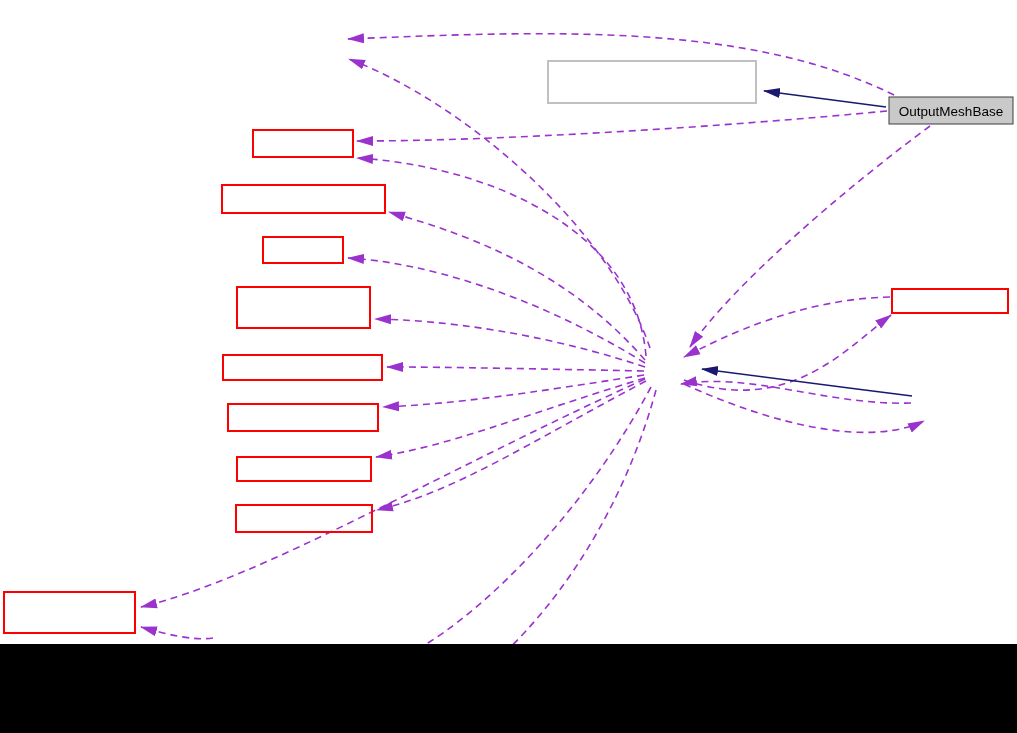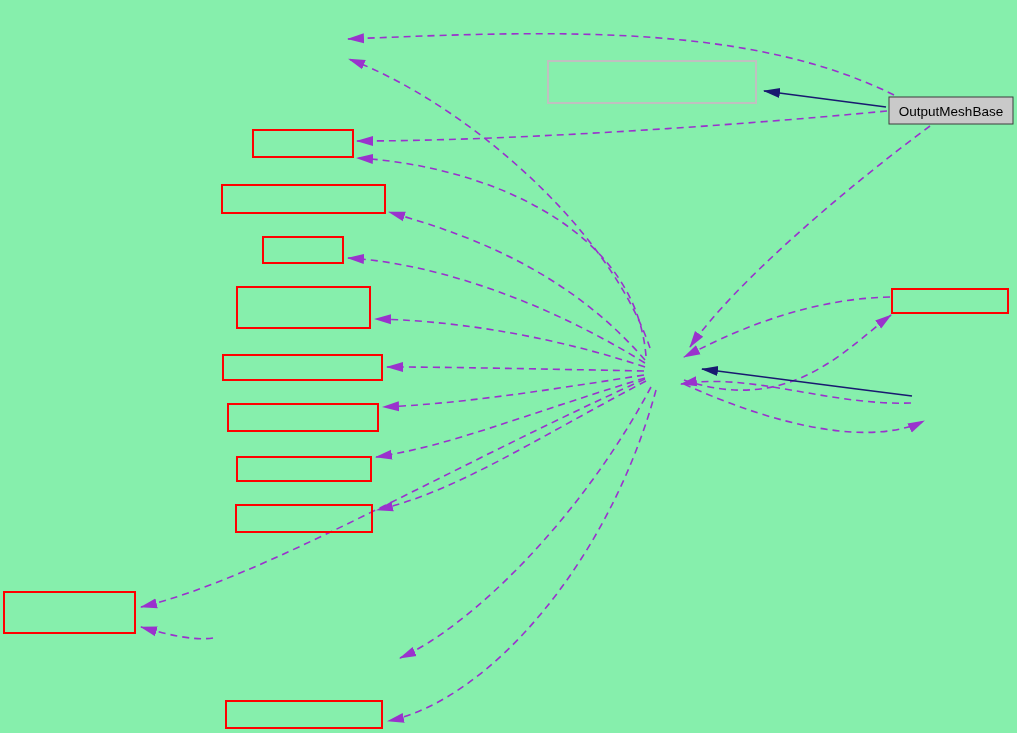--- a/index.html
+++ b/index.html
@@ -1,22 +1,22 @@
 <!DOCTYPE html>
 <html style="--usage-color: #9a32cd; --inheritance-color: #191970; --red-node-color: #ff0000; --gray-node-color: #c0c0c0; --label-fill: #c9c9c9; --label-border: #3d3d3d; --label-text: #000000;"><head>
 <meta charset="utf-8">
 <style>
   html, body { margin: 0; padding: 0; }
   body { background: #000; }
   .stage {
     position: relative;
     width: 1017px;
-    height: 733px;
+    height: 644px;
     overflow: hidden;
-    background: #86efac;
+    background: #ffffff;
     font-family: "Liberation Sans", sans-serif;
   }
   svg { display: block; }
   .edge { fill: none; }
   .edge.usage {
     stroke: var(--usage-color, #9a32cd);
     stroke-width: 1.6;
     stroke-dasharray: 7 5;
   }
   .edge.inheritance {

